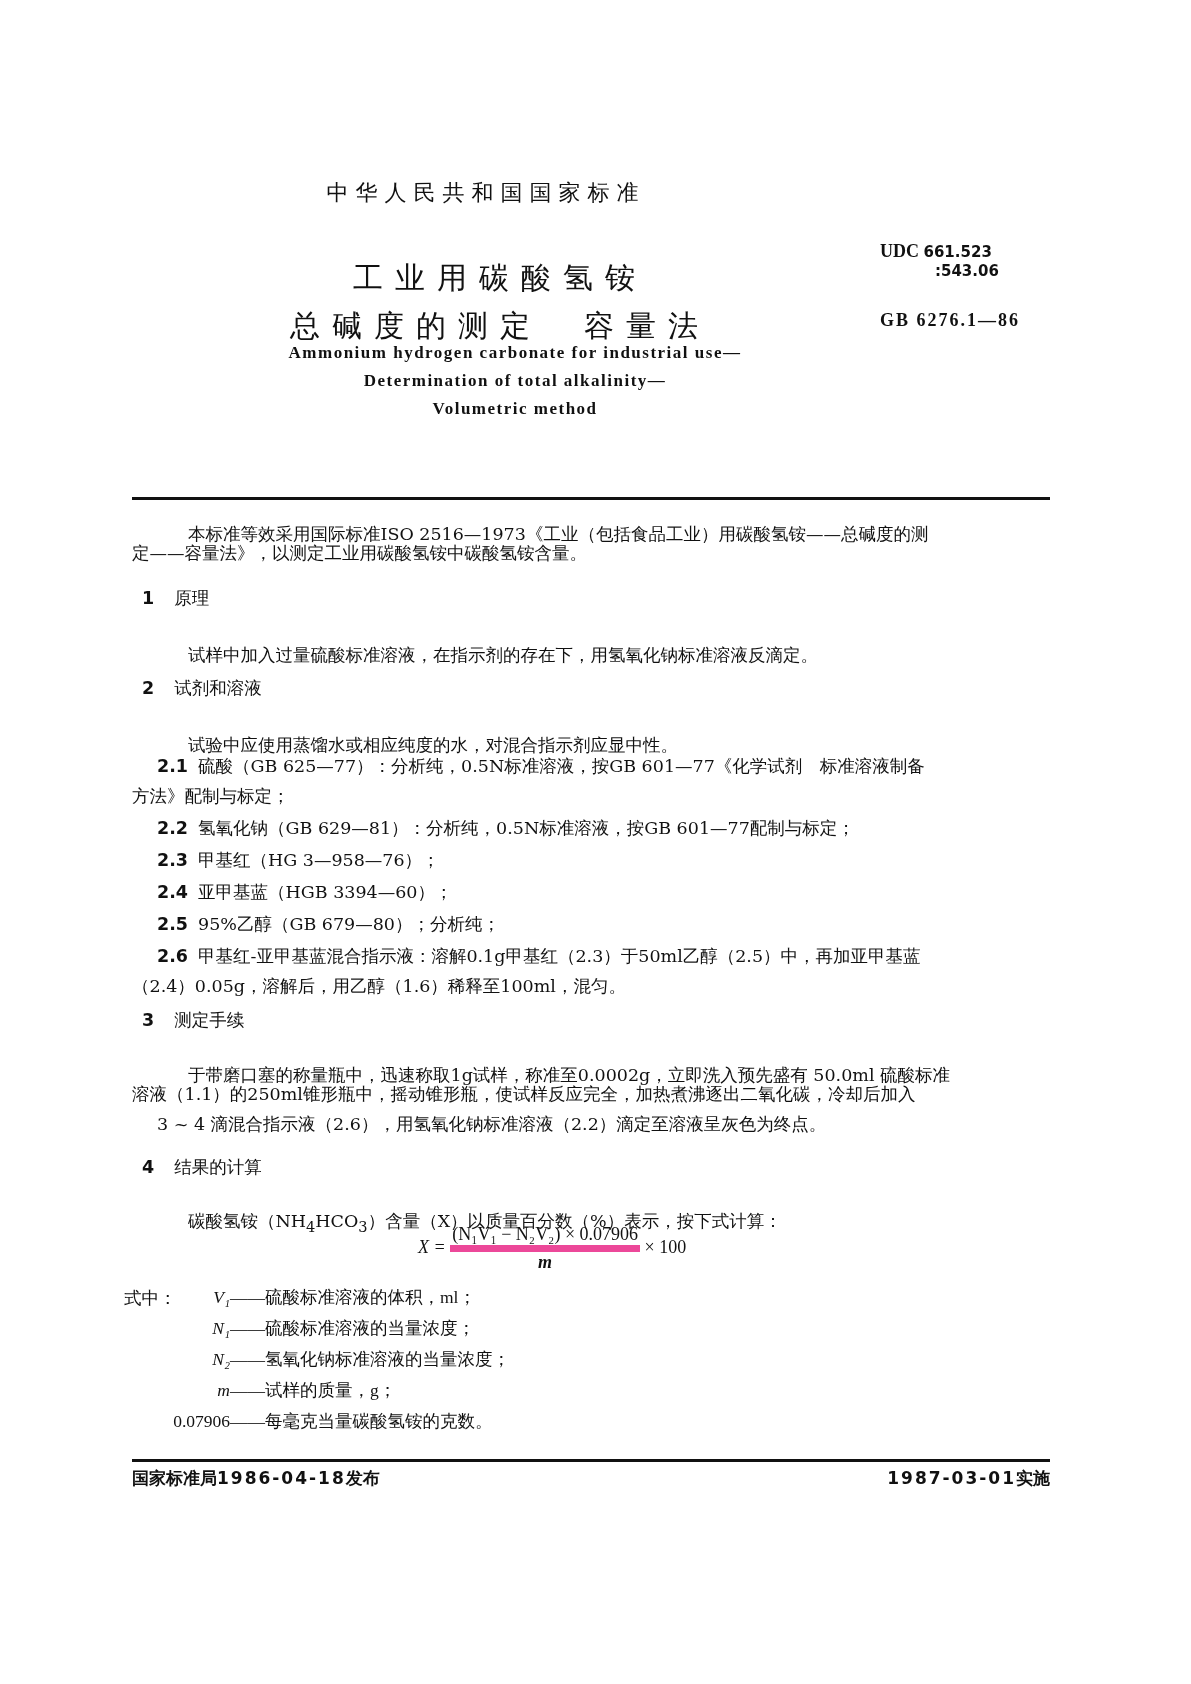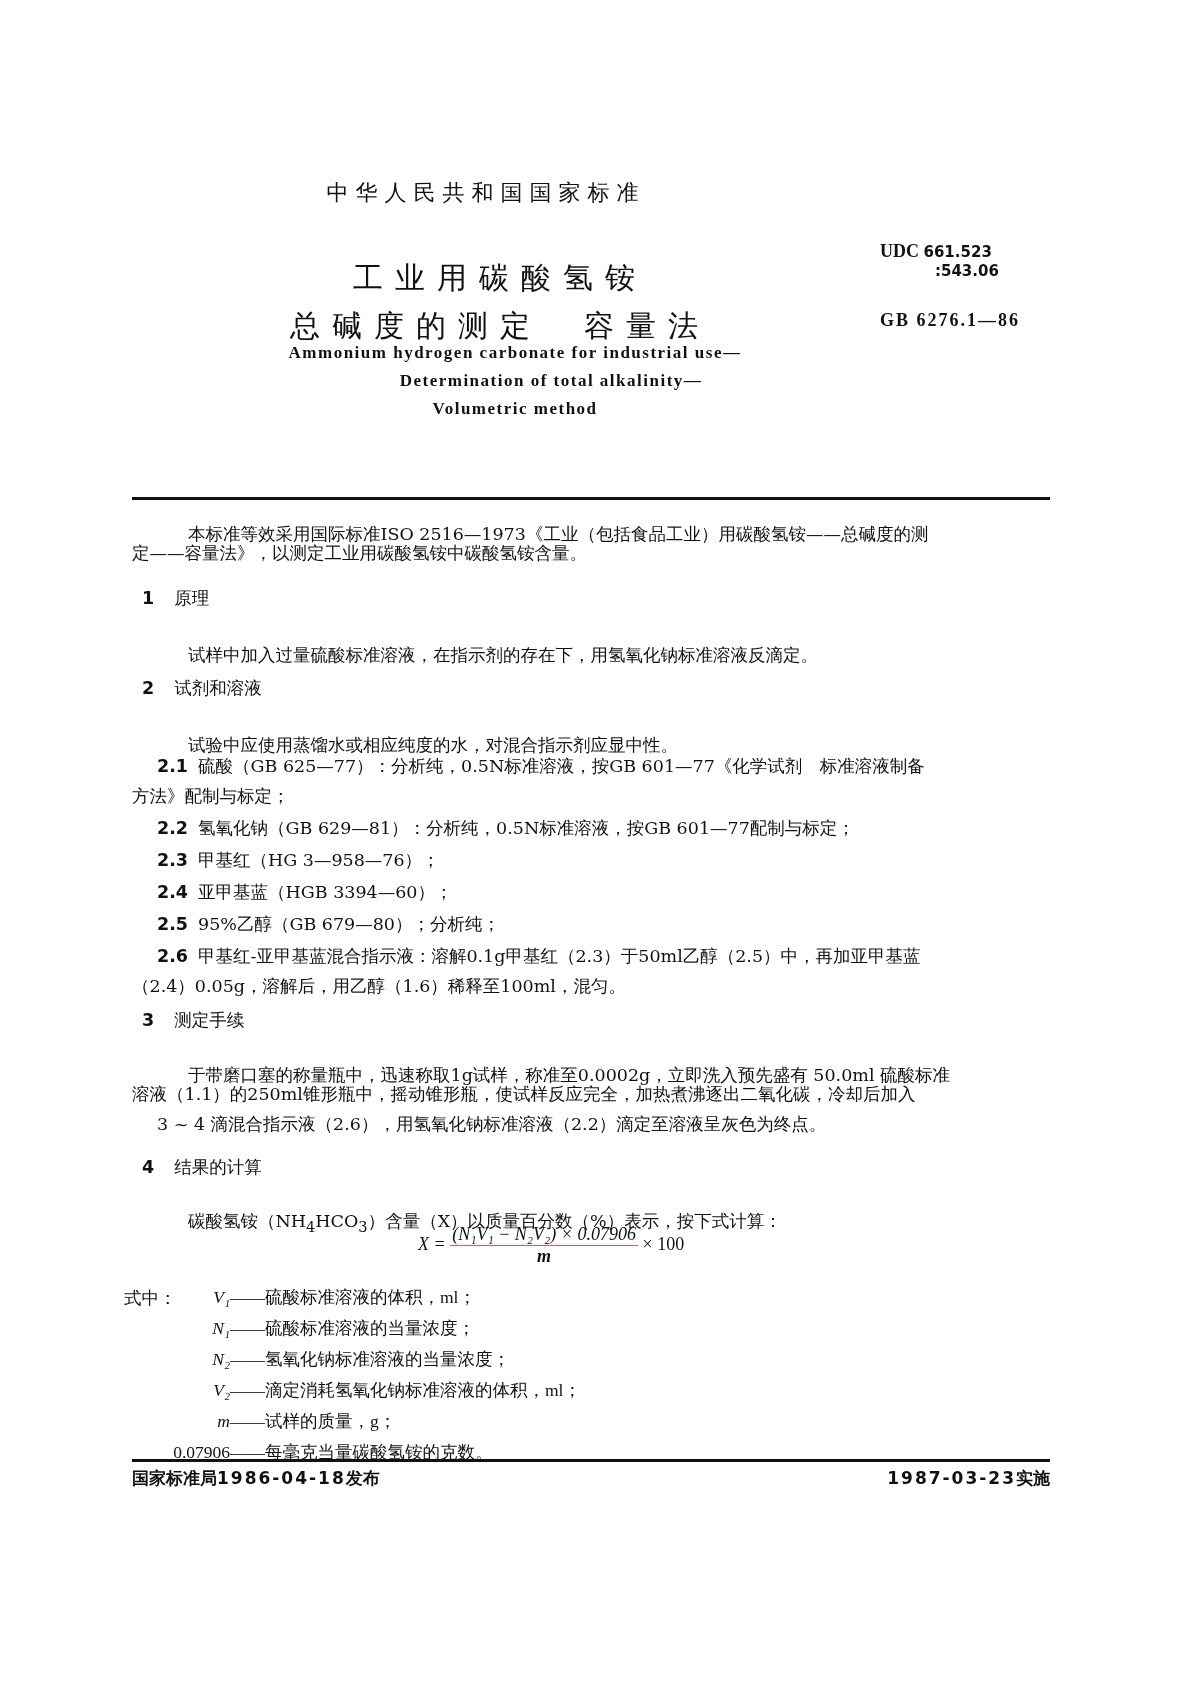--- a/index.html
+++ b/index.html
@@ -17,21 +17,21 @@
   .en { left: 0; width: 1030px; text-align: center; font-size: 17px; font-weight: bold; letter-spacing: 1.5px; }
   .rule { left: 132px; width: 918px; height: 3px; background: #111; }
   .para { left: 132px; width: 920px; font-size: 17.5px; line-height: 30px; }
   .indent { text-indent: 56px; margin-top: 11px; }
   .h { left: 142px; font-size: 17.5px; }
   .h .n { font-weight: bold; font-family: "DejaVu Sans", sans-serif; margin-right: 20px; }
   .item { left: 132px; width: 920px; font-size: 17.5px; line-height: 30px; }
   .item .n { font-weight: bold; font-family: "DejaVu Sans", sans-serif; display: inline-block; width: 56px; text-align: right; margin-right: 10px; }
   .formula { left: 418px; top: 1210px; font-size: 18px; }
   .frac { display: inline-block; vertical-align: middle; text-align: center; }
-  .frac .num { display: block; border-bottom: 1px solid #ec4899; padding: 0 2px; font-style: italic; }
+  .frac .num { display: block; border-bottom: 7px solid #ec4899; padding: 0 2px; }
   .frac .den { display: block; font-style: italic; font-weight: bold; }
   .where { left: 124px; font-size: 17.5px; }
   .defs { left: 200px; font-size: 17.5px; line-height: 31px; }
   .defs .sym { display: inline-block; width: 60px; text-align: right; font-style: italic; }
   .footer { font-size: 17px; font-weight: bold; }
   .footer .d { font-family: "DejaVu Sans", sans-serif; letter-spacing: 2px; }
 </style>
 </head>
 <body>
 
@@ -40,21 +40,21 @@
 <div class="abs sans title2">总碱度的测定　容量法</div>
 
 <div class="abs udc serif">
   <span>UDC</span>
   <span class="num">661.523</span>
 </div>
 <div class="abs udc2">:543.06</div>
 <div class="abs gb serif">GB 6276.1—86</div>
 
 <div class="abs en serif" style="top:343px;">Ammonium hydrogen carbonate for industrial use—</div>
-<div class="abs en serif" style="top:371px;padding-left:36px;">Determination of total alkalinity—</div>
+<div class="abs en serif" style="top:371px;">Determination of total alkalinity—</div>
 <div class="abs en serif" style="top:399px;">Volumetric method</div>
 
 <div class="abs rule" style="top:497px;"></div>
 
 <div class="abs para indent" style="top:508px;">
   <div>本标准等效采用国际标准ISO 2516—1973《工业（包括食品工业）用碳酸氢铵——总碱度的测</div>
 </div>
 <div class="abs para" style="top:538px;">定——容量法》，以测定工业用碳酸氢铵中碳酸氢铵含量。</div>
 
 <div class="abs h" style="top:586px;">
@@ -109,25 +109,24 @@
     <span class="den">m</span>
   </span>
   <span>× 100</span>
 </div>
 
 <div class="abs where" style="top:1286px;text-align:center;">式中：</div>
 <div class="abs defs serif" style="top:1282px; left:170px;">
   <div><span class="sym">V₁</span><span>——硫酸标准溶液的体积，ml；</span></div>
   <div><span class="sym">N₁</span><span>——硫酸标准溶液的当量浓度；</span></div>
   <div><span class="sym">N₂</span><span>——氢氧化钠标准溶液的当量浓度；</span></div>
-  <div><span class="sym">V₂</span><span>——滴定消耗氢氧化钠标准溶液的体积，ml；</span></div>
   <div><span class="sym">m</span><span>——试样的质量，g；</span></div>
   <div><span class="sym" style="font-style:normal;">0.07906</span><span>——每毫克当量碳酸氢铵的克数。</span></div>
 </div>
 
 <div class="abs rule" style="top:1459px;"></div>
 
 <div class="abs footer sans" style="left:132px; top:1467px;">
   <span>国家标准局</span><span class="d">1986-04-18</span><span>发布</span>
 </div>
 <div class="abs footer sans" style="right:141px; top:1467px;">
-  <span class="d">1987-03-23</span><span>实施</span>
+  <span class="d">1987-03-01</span><span>实施</span>
 </div>
 
 </body></html>

